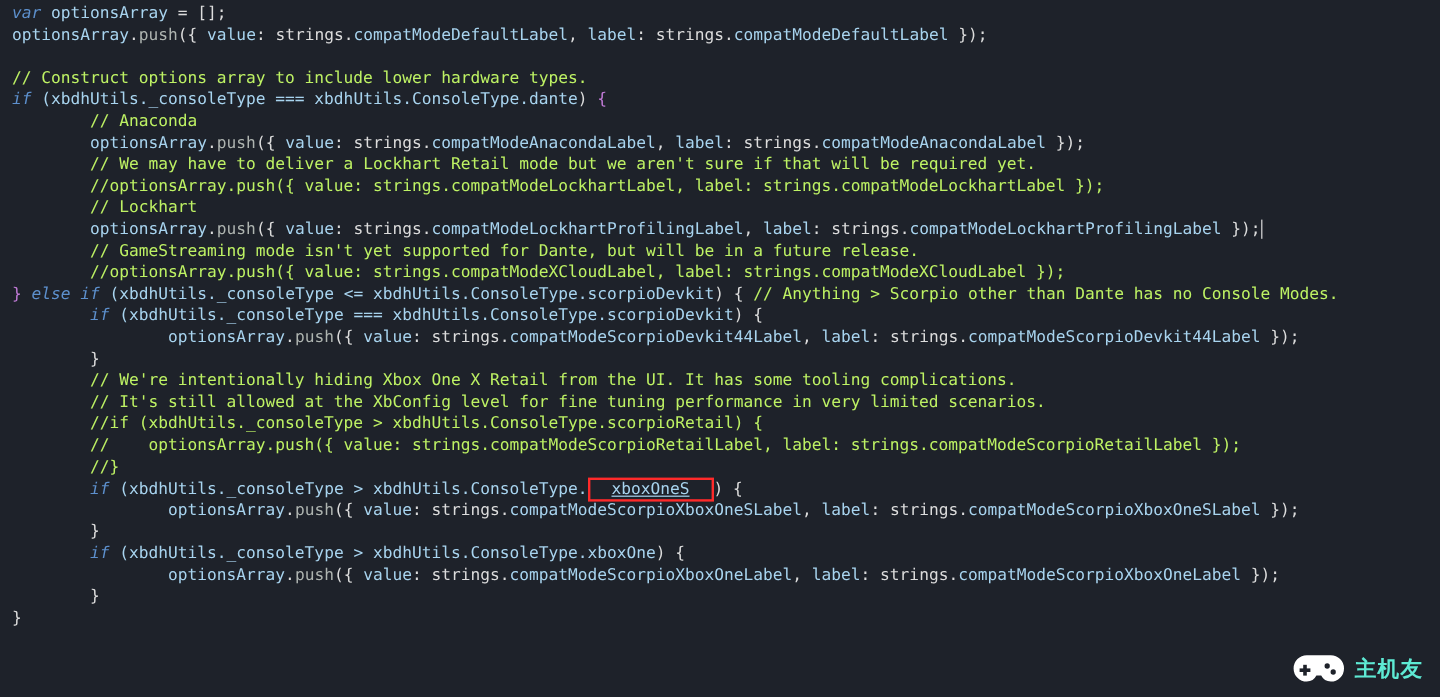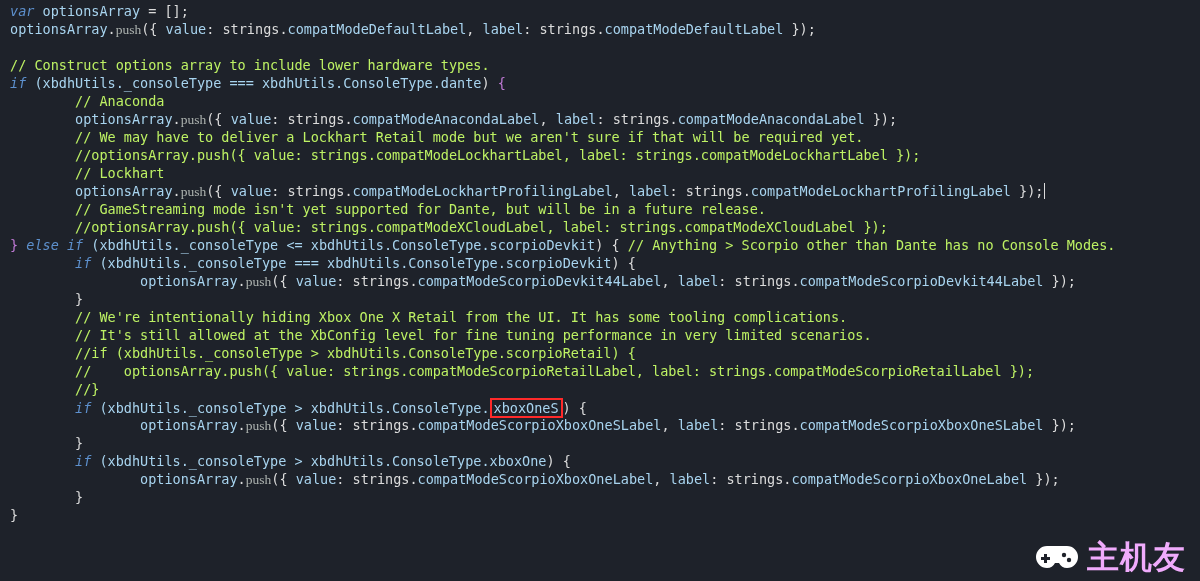--- a/index.html
+++ b/index.html
@@ -3,28 +3,28 @@
 <meta charset="utf-8">
 <style>
   html,body{margin:0;padding:0;width:1200px;height:581px;overflow:hidden;background:#1e222a;font-family:Consolas,Menlo,"DejaVu Sans Mono",monospace;font-size:13.5px;line-height:18px;}
   .editor{padding:2px 10px 0 10px;white-space:pre;color:#c0c4c2;}
   .ln{display:block;height:18px;}
   .tok{display:inline;}
   .kw{color:#5d90cd;font-style:italic;}         
   .ident{color:#a8d4ef;}      
   .obj{color:#a8d4ef;}
   .key{color:#a8d4ef;}
-  .method{color:#aeb4b0;font-family:Liberation Serif, serif;}
+  .method{color:#aeb4b0;}
   .punc{color:#dcdcdc;}
   .cmt{color:#bef264;}
   .side-brace{color:#c07ad6;}
   .txt{color:#dcdcdc;}
-  .hlbox{border:2px solid #ff2a2a;padding:0 2px;display:inline-block;line-height:16px;height:16px;}
+  .hlbox{border:2px solid #ff2a2a;padding:0 18px;display:inline-block;line-height:16px;height:16px;text-decoration:underline;}
   .caret{border-left:1.5px solid #dcdcdc;margin-left:1px;}
-  .watermark{position:absolute;right:14px;bottom:10px;display:flex;align-items:center;color:#f0abfc;font-family:"PingFang SC","Microsoft YaHei",sans-serif;font-size:32px;font-weight:600;letter-spacing:1px;user-select:none;}
+  .watermark{position:absolute;right:14px;bottom:10px;display:flex;align-items:center;color:#5eead4;font-family:"PingFang SC","Microsoft YaHei",sans-serif;font-size:18px;font-weight:600;letter-spacing:1px;user-select:none;}
   .watermark svg{margin-right:8px;}
 </style>
 </head>
 <body>
 
 <div class="editor" id="editor"><span class="ln"><span class="tok kw">var </span><span class="tok ident">optionsArray </span><span class="tok punc">= [];</span></span><span class="ln"><span class="tok obj">optionsArray</span><span class="tok punc">.</span><span class="tok method">push</span><span class="tok punc">({ </span><span class="tok key">value</span><span class="tok punc">: strings.</span><span class="tok ident">compatModeDefaultLabel</span><span class="tok punc">, </span><span class="tok key">label</span><span class="tok punc">: strings.</span><span class="tok ident">compatModeDefaultLabel</span><span class="tok punc"> });</span></span><span class="ln"><span class="tok txt"> </span></span><span class="ln"><span class="tok cmt">// Construct options array to include lower hardware types.</span></span><span class="ln"><span class="tok kw">if</span><span class="tok ident"> (xbdhUtils._consoleType === xbdhUtils.ConsoleType.</span><span class="tok ident">dante</span><span class="tok punc">) </span><span class="tok side-brace">{</span></span><span class="ln"><span class="tok txt">        </span><span class="tok cmt">// Anaconda</span></span><span class="ln"><span class="tok txt">        </span><span class="tok obj">optionsArray</span><span class="tok punc">.</span><span class="tok method">push</span><span class="tok punc">({ </span><span class="tok key">value</span><span class="tok punc">: strings.</span><span class="tok ident">compatModeAnacondaLabel</span><span class="tok punc">, </span><span class="tok key">label</span><span class="tok punc">: strings.</span><span class="tok ident">compatModeAnacondaLabel</span><span class="tok punc"> });</span></span><span class="ln"><span class="tok txt">        </span><span class="tok cmt">// We may have to deliver a Lockhart Retail mode but we aren't sure if that will be required yet.</span></span><span class="ln"><span class="tok txt">        </span><span class="tok cmt">//optionsArray.push({ value: strings.compatModeLockhartLabel, label: strings.compatModeLockhartLabel });</span></span><span class="ln"><span class="tok txt">        </span><span class="tok cmt">// Lockhart</span></span><span class="ln"><span class="tok txt">        </span><span class="tok obj">optionsArray</span><span class="tok punc">.</span><span class="tok method">push</span><span class="tok punc">({ </span><span class="tok key">value</span><span class="tok punc">: strings.</span><span class="tok ident">compatModeLockhartProfilingLabel</span><span class="tok punc">, </span><span class="tok key">label</span><span class="tok punc">: strings.</span><span class="tok ident">compatModeLockhartProfilingLabel</span><span class="tok punc"> });</span><span class="tok caret"></span></span><span class="ln"><span class="tok txt">        </span><span class="tok cmt">// GameStreaming mode isn't yet supported for Dante, but will be in a future release.</span></span><span class="ln"><span class="tok txt">        </span><span class="tok cmt">//optionsArray.push({ value: strings.compatModeXCloudLabel, label: strings.compatModeXCloudLabel });</span></span><span class="ln"><span class="tok side-brace">}</span><span class="tok txt"> </span><span class="tok kw">else if</span><span class="tok ident"> (xbdhUtils._consoleType &lt;= xbdhUtils.ConsoleType.</span><span class="tok ident">scorpioDevkit</span><span class="tok punc">) { </span><span class="tok cmt">// Anything &gt; Scorpio other than Dante has no Console Modes.</span></span><span class="ln"><span class="tok txt">        </span><span class="tok kw">if</span><span class="tok ident"> (xbdhUtils._consoleType === xbdhUtils.ConsoleType.</span><span class="tok ident">scorpioDevkit</span><span class="tok punc">) {</span></span><span class="ln"><span class="tok txt">                </span><span class="tok obj">optionsArray</span><span class="tok punc">.</span><span class="tok method">push</span><span class="tok punc">({ </span><span class="tok key">value</span><span class="tok punc">: strings.</span><span class="tok ident">compatModeScorpioDevkit44Label</span><span class="tok punc">, </span><span class="tok key">label</span><span class="tok punc">: strings.</span><span class="tok ident">compatModeScorpioDevkit44Label</span><span class="tok punc"> });</span></span><span class="ln"><span class="tok txt">        </span><span class="tok punc">}</span></span><span class="ln"><span class="tok txt">        </span><span class="tok cmt">// We're intentionally hiding Xbox One X Retail from the UI. It has some tooling complications.</span></span><span class="ln"><span class="tok txt">        </span><span class="tok cmt">// It's still allowed at the XbConfig level for fine tuning performance in very limited scenarios.</span></span><span class="ln"><span class="tok txt">        </span><span class="tok cmt">//if (xbdhUtils._consoleType &gt; xbdhUtils.ConsoleType.scorpioRetail) {</span></span><span class="ln"><span class="tok txt">        </span><span class="tok cmt">//    optionsArray.push({ value: strings.compatModeScorpioRetailLabel, label: strings.compatModeScorpioRetailLabel });</span></span><span class="ln"><span class="tok txt">        </span><span class="tok cmt">//}</span></span><span class="ln"><span class="tok txt">        </span><span class="tok kw">if</span><span class="tok ident"> (xbdhUtils._consoleType &gt; xbdhUtils.ConsoleType.</span><span class="tok ident hlbox">xboxOneS</span><span class="tok punc">) {</span></span><span class="ln"><span class="tok txt">                </span><span class="tok obj">optionsArray</span><span class="tok punc">.</span><span class="tok method">push</span><span class="tok punc">({ </span><span class="tok key">value</span><span class="tok punc">: strings.</span><span class="tok ident">compatModeScorpioXboxOneSLabel</span><span class="tok punc">, </span><span class="tok key">label</span><span class="tok punc">: strings.</span><span class="tok ident">compatModeScorpioXboxOneSLabel</span><span class="tok punc"> });</span></span><span class="ln"><span class="tok txt">        </span><span class="tok punc">}</span></span><span class="ln"><span class="tok txt">        </span><span class="tok kw">if</span><span class="tok ident"> (xbdhUtils._consoleType &gt; xbdhUtils.ConsoleType.</span><span class="tok ident">xboxOne</span><span class="tok punc">) {</span></span><span class="ln"><span class="tok txt">                </span><span class="tok obj">optionsArray</span><span class="tok punc">.</span><span class="tok method">push</span><span class="tok punc">({ </span><span class="tok key">value</span><span class="tok punc">: strings.</span><span class="tok ident">compatModeScorpioXboxOneLabel</span><span class="tok punc">, </span><span class="tok key">label</span><span class="tok punc">: strings.</span><span class="tok ident">compatModeScorpioXboxOneLabel</span><span class="tok punc"> });</span></span><span class="ln"><span class="tok txt">        </span><span class="tok punc">}</span></span><span class="ln"><span class="tok punc">}</span></span></div>
 
 <div class="watermark">
   <svg width="44" height="28" viewBox="0 0 44 28">
     <path d="M12 3 h20 a11 11 0 0 1 11 11 a11 11 0 0 1 -11 11 a9 9 0 0 1 -8 -5 h-4 a9 9 0 0 1 -8 5 a11 11 0 0 1 -11 -11 a11 11 0 0 1 11 -11 z" fill="#ffffff"></path>

